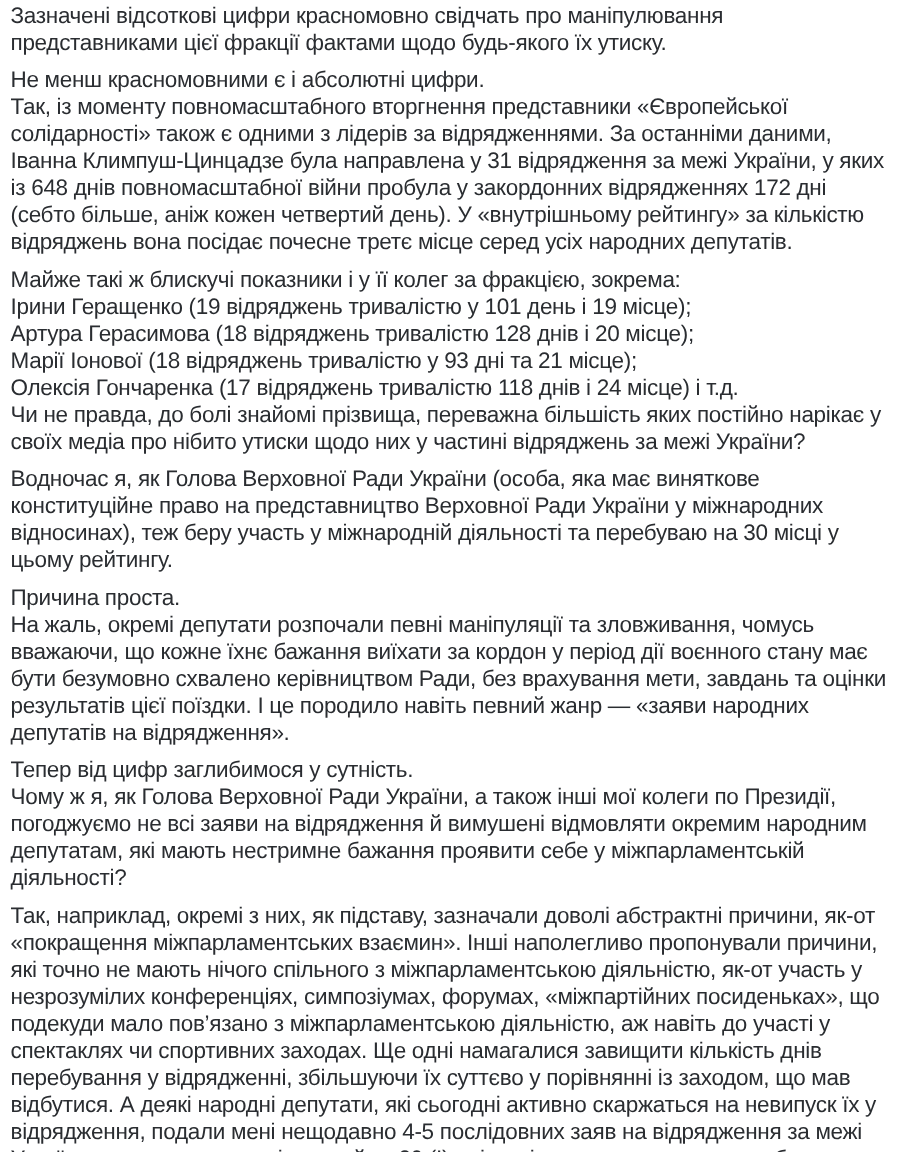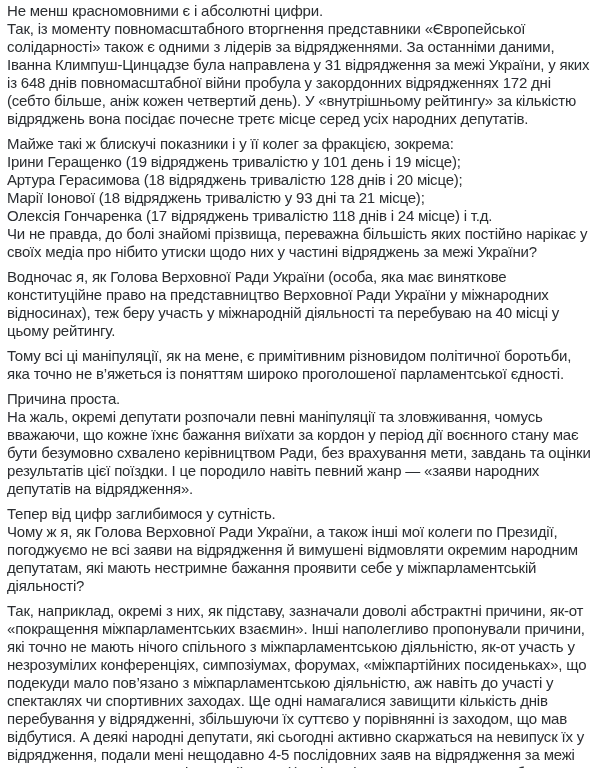--- a/index.html
+++ b/index.html
@@ -24,28 +24,28 @@
   }
   .post p {
     margin: 0 0 7px 0;
     white-space: pre-line;
   }
 </style>
 </head>
 <body>
 
 <div class="post">
+  <p>Зазначені відсоткові цифри красномовно свідчать про маніпулювання представниками цієї фракції фактами щодо будь-якого їх утиску.</p>
   <p>Не менш красномовними є і абсолютні цифри.
 Так, із моменту повномасштабного вторгнення представники «Європейської солідарності» також є одними з лідерів за відрядженнями. За останніми даними, Іванна Климпуш-Цинцадзе була направлена у 31 відрядження за межі України, у яких із 648 днів повномасштабної війни пробула у закордонних відрядженнях 172 дні (себто більше, аніж кожен четвертий день). У «внутрішньому рейтингу» за кількістю відряджень вона посідає почесне третє місце серед усіх народних депутатів.</p>
   <p>Майже такі ж блискучі показники і у її колег за фракцією, зокрема:
 Ірини Геращенко (19 відряджень тривалістю у 101 день і 19 місце);
 Артура Герасимова (18 відряджень тривалістю 128 днів і 20 місце);
 Марії Іонової (18 відряджень тривалістю у 93 дні та 21 місце);
 Олексія Гончаренка (17 відряджень тривалістю 118 днів і 24 місце) і т.д.
 Чи не правда, до болі знайомі прізвища, переважна більшість яких постійно нарікає у своїх медіа про нібито утиски щодо них у частині відряджень за межі України?</p>
-  <p>Водночас я, як Голова Верховної Ради України (особа, яка має виняткове конституційне право на представництво Верховної Ради України у міжнародних відносинах), теж беру участь у міжнародній діяльності та перебуваю на 40 місці у цьому рейтингу.</p>
-  <p>Тому всі ці маніпуляції, як на мене, є примітивним різновидом політичної боротьби, яка точно не в’яжеться із поняттям широко проголошеної парламентської єдності.</p>
+  <p>Водночас я, як Голова Верховної Ради України (особа, яка має виняткове конституційне право на представництво Верховної Ради України у міжнародних відносинах), теж беру участь у міжнародній діяльності та перебуваю на 30 місці у цьому рейтингу.</p>
   <p>Причина проста.
 На жаль, окремі депутати розпочали певні маніпуляції та зловживання, чомусь вважаючи, що кожне їхнє бажання виїхати за кордон у період дії воєнного стану має бути безумовно схвалено керівництвом Ради, без врахування мети, завдань та оцінки результатів цієї поїздки. І це породило навіть певний жанр — «заяви народних депутатів на відрядження».</p>
   <p>Тепер від цифр заглибимося у сутність.
 Чому ж я, як Голова Верховної Ради України, а також інші мої колеги по Президії, погоджуємо не всі заяви на відрядження й вимушені відмовляти окремим народним депутатам, які мають нестримне бажання проявити себе у міжпарламентській діяльності?</p>
   <p>Так, наприклад, окремі з них, як підставу, зазначали доволі абстрактні причини, як-от «покращення міжпарламентських взаємин». Інші наполегливо пропонували причини, які точно не мають нічого спільного з міжпарламентською діяльністю, як-от участь у незрозумілих конференціях, симпозіумах, форумах, «міжпартійних посиденьках», що подекуди мало пов’язано з міжпарламентською діяльністю, аж навіть до участі у спектаклях чи спортивних заходах. Ще одні намагалися завищити кількість днів перебування у відрядженні, збільшуючи їх суттєво у порівнянні із заходом, що мав відбутися. А деякі народні депутати, які сьогодні активно скаржаться на невипуск їх у відрядження, подали мені нещодавно 4-5 послідовних заяв на відрядження за межі України загальною тривалістю майже 20 (!) днів, які мали завершитися приблизно до різдвяних свят. Такий збіг викликає</p>
 </div>
 
 </body></html>

